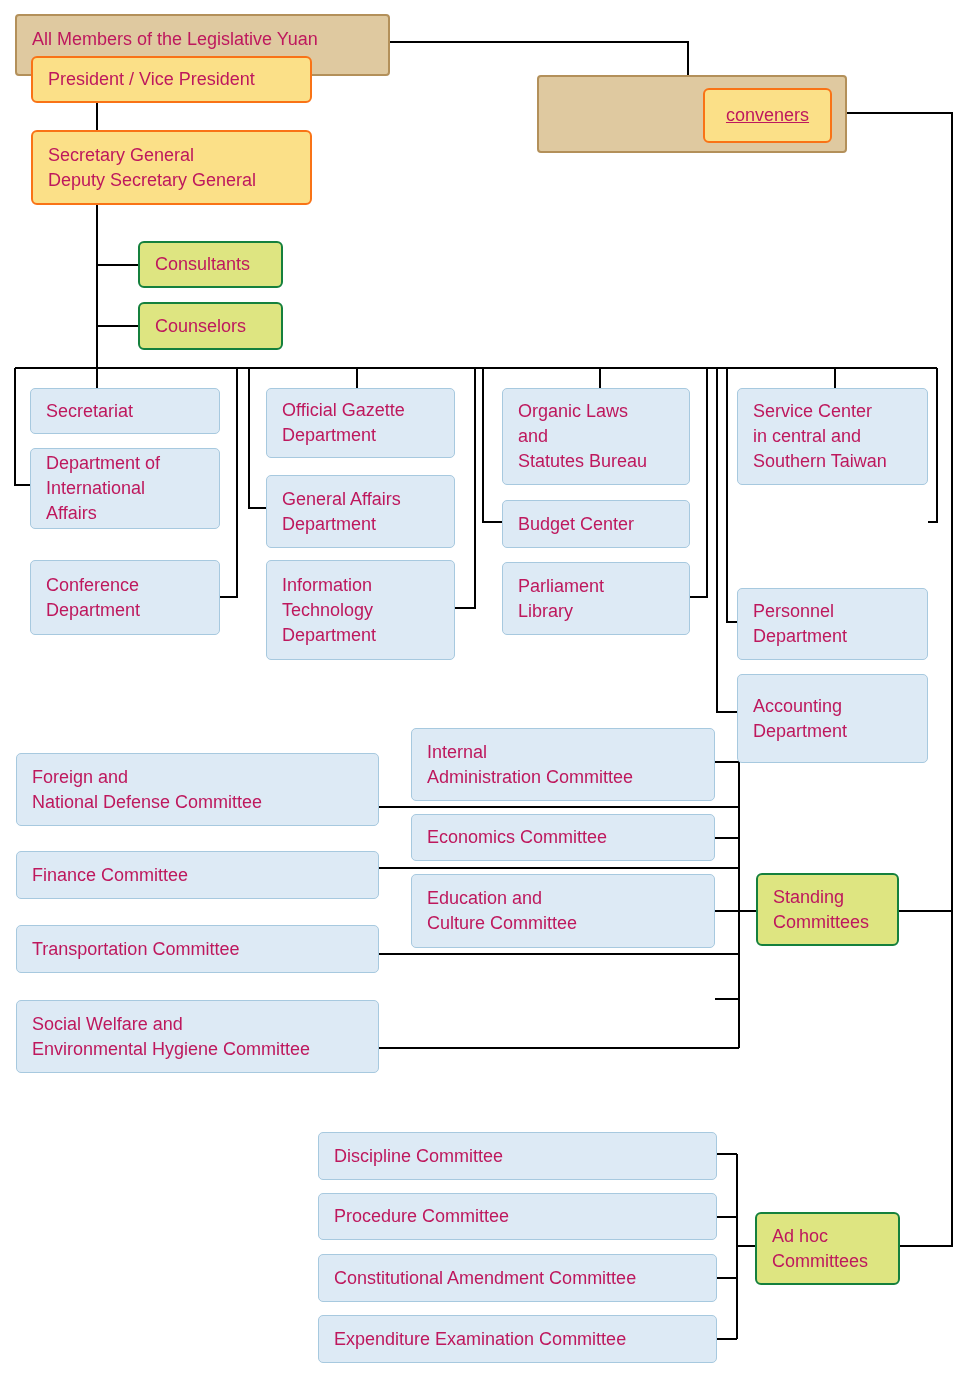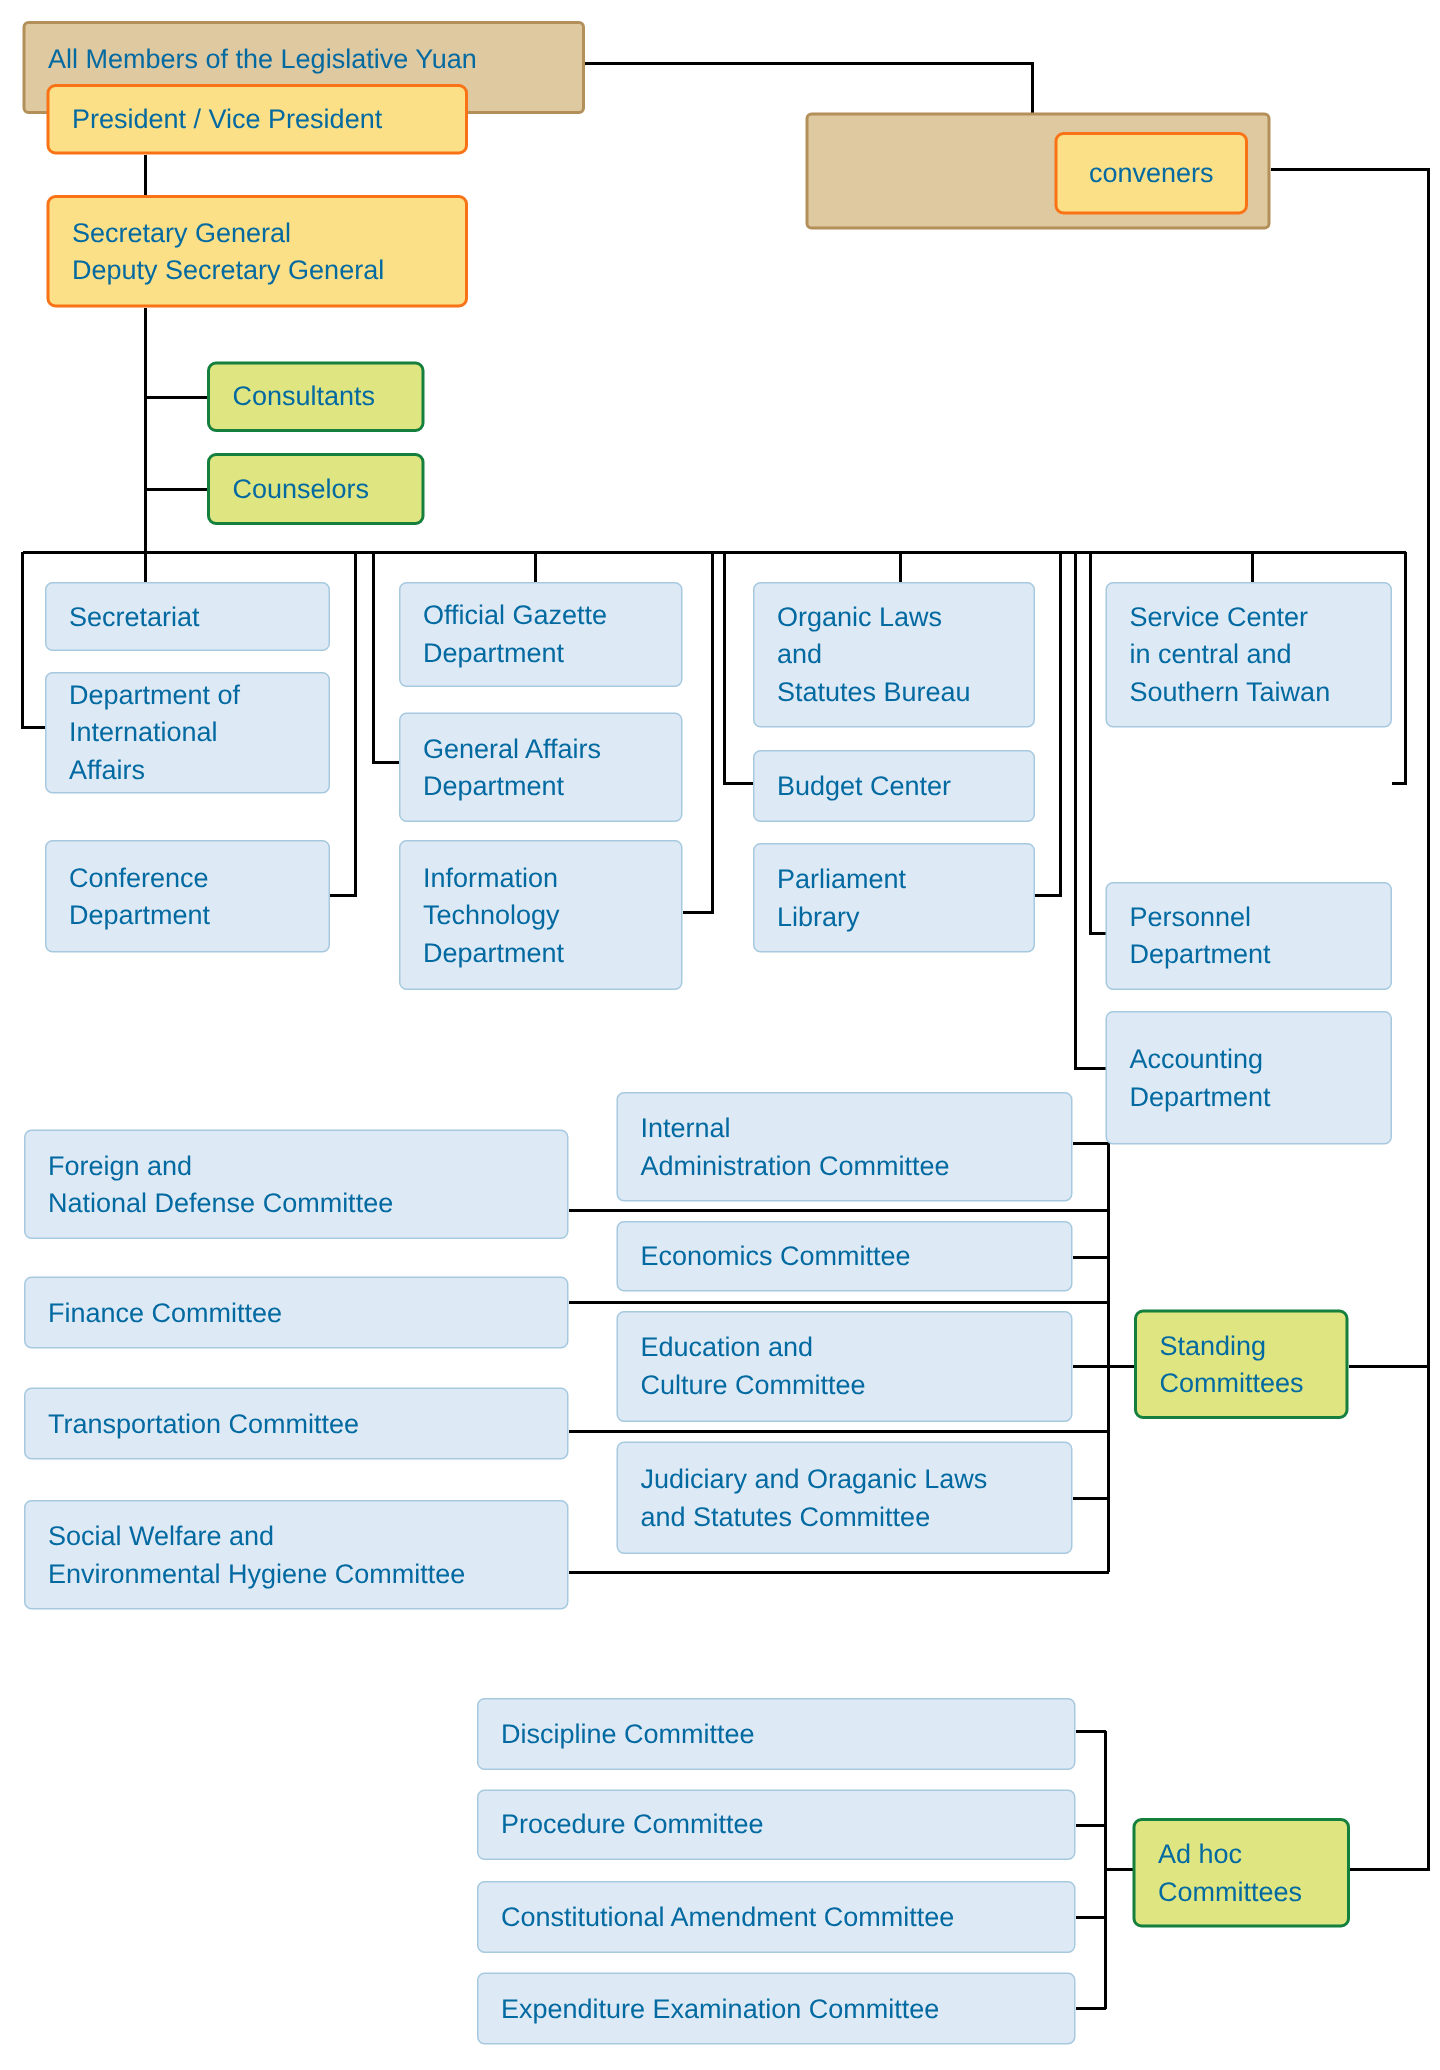--- a/index.html
+++ b/index.html
@@ -1,21 +1,21 @@
 <!DOCTYPE html>
 <html><head>
 <meta charset="utf-8">
 <style>
   html,body{margin:0;padding:0;background:#ffffff;}
   #stage{
     position:relative;
     width:960px;height:1380px;
     background:#ffffff;
     font-family:"Liberation Sans", sans-serif;
-    color:#0369a1;
+    color:#be185d;
     overflow:hidden;
   }
   #wires{position:absolute;left:0;top:0;width:960px;height:1380px;}
   #wires path{stroke:#000000;stroke-width:2;fill:none;shape-rendering:crispEdges;}
   .box{
     position:absolute;
     box-sizing:border-box;
     display:flex;align-items:center;
     padding:2px 15px;
     font-size:18px;line-height:25px;
@@ -25,21 +25,21 @@
   .tan   {background:#dfc9a0;border:2px solid #b3905a;border-radius:4px;}
   .yellow{background:#fbe088;border:2px solid #f97316;border-radius:6px;}
   .green {background:#dee581;border:2px solid #15803d;border-radius:6px;}
   .blue  {background:#ddeaf5;border:1.5px solid #a7c9df;}
   .top-align{align-items:flex-start;padding-top:11px;}
   .members-label{white-space:pre-line;}
   .conveners{
     position:absolute;right:13px;top:11px;
     width:129px;height:55px;
     display:flex;align-items:center;justify-content:center;
-    padding:0;margin:0;
+    padding:0;margin:0;text-decoration:underline;
   }
 </style>
 </head>
 <body>
 
 <div id="stage">
 
   <svg id="wires" viewBox="0 0 960 1380" xmlns="http://www.w3.org/2000/svg">
     <path d="M390 42 H688 V75"></path>
     <path d="M847 113 H952 V1246 H900"></path>
@@ -126,22 +126,20 @@
   <div class="box blue" style="left:16px;top:851px;width:363px;height:48px">Finance Committee</div>
   <div class="box blue" style="left:16px;top:925px;width:363px;height:48px">Transportation Committee</div>
   <div class="box blue" style="left:16px;top:1000px;width:363px;height:73px">Social Welfare and
 Environmental Hygiene Committee</div>
 
   <div class="box blue" style="left:411px;top:728px;width:304px;height:73px">Internal
 Administration Committee</div>
   <div class="box blue" style="left:411px;top:814px;width:304px;height:47px">Economics Committee</div>
   <div class="box blue" style="left:411px;top:874px;width:304px;height:74px">Education and
 Culture Committee</div>
-  <div class="box blue" style="left:411px;top:961px;width:304px;height:75px">Judiciary and Oraganic Laws
-and Statutes Committee</div>
 
   <div class="box green" style="left:756px;top:873px;width:143px;height:73px">Standing
 Committees</div>
 
   <div class="box blue" style="left:318px;top:1132px;width:399px;height:48px">Discipline Committee</div>
   <div class="box blue" style="left:318px;top:1193px;width:399px;height:47px">Procedure Committee</div>
   <div class="box blue" style="left:318px;top:1254px;width:399px;height:48px">Constitutional Amendment Committee</div>
   <div class="box blue" style="left:318px;top:1315px;width:399px;height:48px">Expenditure Examination Committee</div>
 
   <div class="box green" style="left:755px;top:1212px;width:145px;height:73px">Ad hoc

